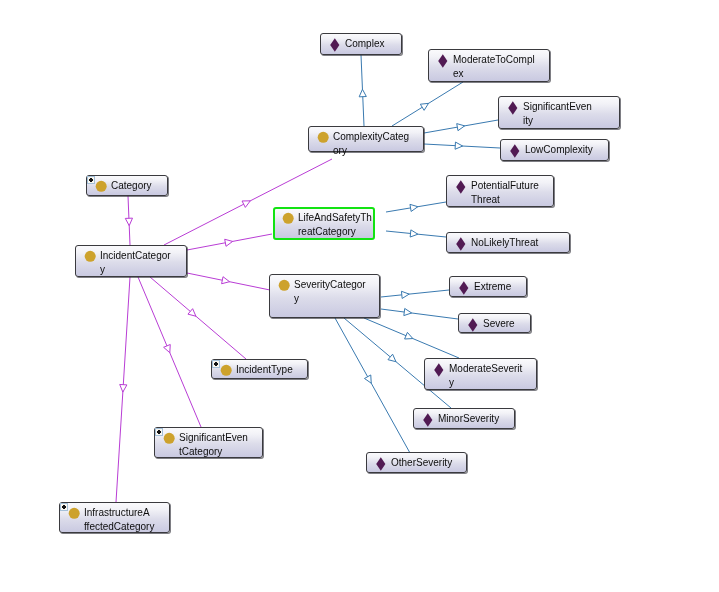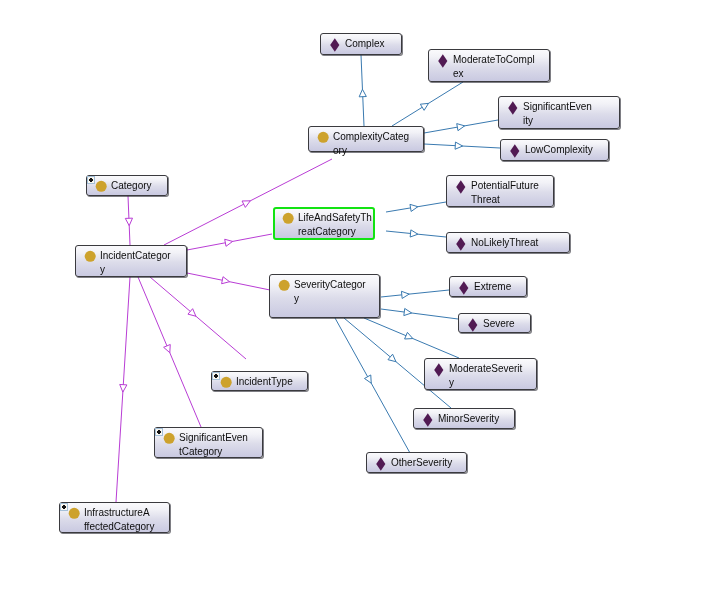--- a/index.html
+++ b/index.html
@@ -209,21 +209,21 @@
       </span>
     </div>
     <div class="node" style="left: 458px; top: 313px; width: 73px; height: 20px;">
       <span class="ico"><svg width="14" height="16" viewBox="0 0 14 16">
           <polygon points="6.8,1.3 11.4,8 6.8,14.7 2.2,8" fill="#511a53"></polygon>
         </svg></span>
       <span class="lbl">
         <span class="ln">Severe</span>
       </span>
     </div>
-    <div class="node" style="left: 211px; top: 371px; width: 97px; height: 20px;">
+    <div class="node" style="left: 211px; top: 359px; width: 97px; height: 20px;">
       <span class="ico"><svg width="14" height="14" viewBox="0 0 14 14">
           <circle cx="7.2" cy="7.3" r="5.5" fill="#cda22c"></circle>
         </svg></span>
       <span class="exp"><svg width="8" height="8" viewBox="0 0 8 8" shape-rendering="crispEdges">
           <rect x="0" y="0" width="8" height="8" rx="1" fill="#a4c0d8"></rect>
           <rect x="1" y="1" width="6" height="6" fill="#f8f6f0"></rect>
           <rect x="3" y="2" width="2" height="4" fill="#121212"></rect>
           <rect x="2" y="3" width="4" height="2" fill="#121212"></rect>
         </svg></span>
       <span class="lbl">

